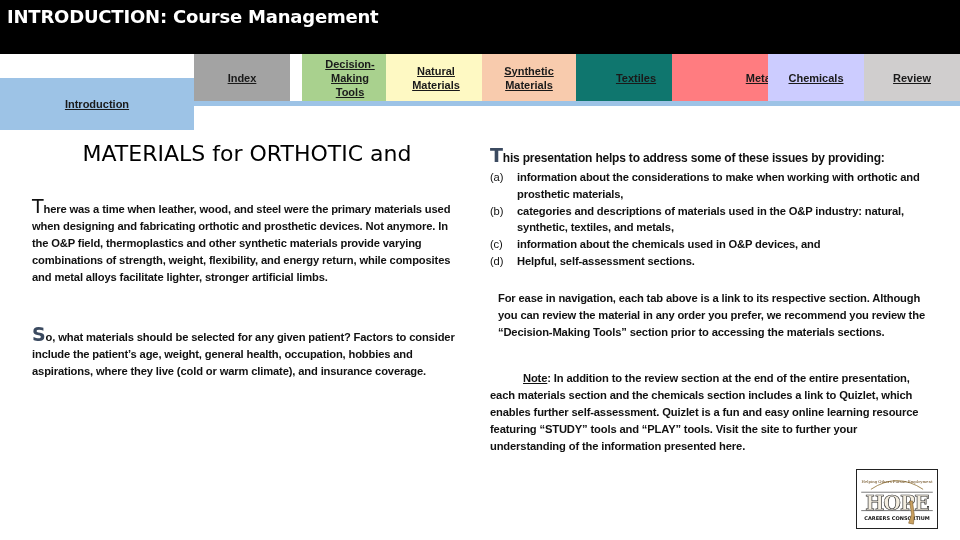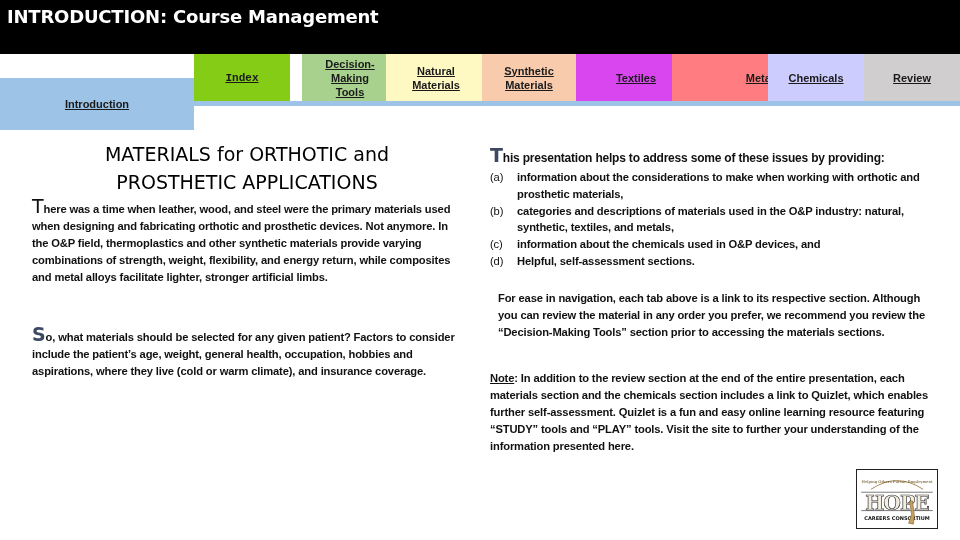--- a/index.html
+++ b/index.html
@@ -27,21 +27,21 @@
     font-family: "Liberation Sans", sans-serif; font-size: 11px; line-height: 14px;
     font-weight: bold; color: #1a1a1a; text-decoration: underline; cursor: pointer;
     padding: 0 4px;
   }
   .tab span { display: block; white-space: pre-line; }
   .tab.intro { height: 52px; }
 
   .left-col { position: absolute; left: 32px; top: 140px; width: 430px; }
   .heading {
     text-align: center; font-family: "DejaVu Sans", sans-serif;
-    font-size: 19px; line-height: 28px; font-weight: normal; color: #000;
+    font-size: 22px; line-height: 28px; font-weight: normal; color: #000;
     margin-bottom: 12px;
   }
   .para {
     font-size: 11.2px; line-height: 17px; color: #111; font-weight: bold;
     font-family: "Liberation Sans Narrow", "Liberation Sans", sans-serif;
     letter-spacing: -0.15px;
   }
   .dropcap { font-size: 19px; font-weight: normal; font-family: "DejaVu Sans", sans-serif; }
   .dropcap.blue { color: #3B4A60; font-weight: bold; }
 
@@ -49,74 +49,73 @@
   .p2 { position: absolute; left: 0; top: 186px; width: 430px; }
   .p3 { position: absolute; left: 0; top: 277px; width: 430px; }
 
   .right-col { position: absolute; left: 490px; top: 145px; width: 440px; }
   .intro-line { font-size: 12px; line-height: 20px; font-weight: bold; color: #111; letter-spacing: -0.2px; }
   .list { list-style: none; margin-top: 1px; }
   .list li { display: flex; font-size: 11.2px; line-height: 16.8px; font-weight: bold; color: #111; letter-spacing: -0.15px; }
   .list .mk { width: 27px; flex: none; font-weight: normal; }
   .r-p1 { position: absolute; left: 8px; top: 145px; width: 440px; }
   .r-p2 { position: absolute; left: 0; top: 225px; width: 440px; }
-  .note-label { text-decoration: underline; }
+  .note-label { text-decoration: underline; margin-left: 33px; }
 
   .logo {
     position: absolute; left: 856px; top: 469px; width: 82px; height: 60px;
     background: #fff; border: 1.5px solid #222;
   }
   .logo svg { width: 100%; height: 100%; display: block; }
 </style>
 </head>
 <body>
 
 <div class="title-bar">
   <h1>INTRODUCTION: Course Management</h1>
 </div>
 
 <nav class="tabs">
   <a class="tab intro" style="left: 0px; width: 194px; background: rgb(157, 195, 230); margin-top: 24px;">
       <span>Introduction</span>
     </a>
-  <a class="tab" style="left: 194px; width: 96px; background: #84cc16; font-family: Liberation Mono, monospace;">
+  <a class="tab" style="left: 194px; width: 96px; background: #a3a3a3;">
       <span>Index</span>
     </a>
   <a class="tab" style="left: 290px; width: 96px; background: rgb(169, 209, 142); margin-left: 12px;">
       <span>Decision-
 Making
 Tools</span>
     </a>
   <a class="tab" style="left: 386px; width: 100px; background: #fef9c3;">
       <span>Natural
 Materials</span>
     </a>
   <a class="tab" style="left: 482px; width: 94px; background: rgb(248, 203, 173);">
       <span>Synthetic
 Materials</span>
     </a>
-  <a class="tab" style="left: 576px; width: 96px; background: #d946ef; padding-left: 28px;">
+  <a class="tab" style="left: 576px; width: 96px; background: #0f766e; padding-left: 28px;">
       <span>Textiles</span>
     </a>
   <a class="tab" style="left: 672px; width: 112px; background: rgb(255, 124, 128); justify-content: flex-end;">
       <span>Metals</span>
     </a>
   <a class="tab" style="left: 864px; width: 96px; background: rgb(208, 206, 206);">
       <span>Review</span>
     </a>
   <a class="tab" style="left: 768px; width: 96px; background: rgb(204, 204, 255);">
       <span>Chemicals</span>
     </a>
 </nav>
 <div class="tab-strip"></div>
 
 <section class="left-col">
   <h2 class="heading">
     <div>MATERIALS for ORTHOTIC and</div>
-    <div>PROSTHETIC APPLICATIONS</div>
   </h2>
   <p class="para p1"><span class="dropcap">T</span><span>here was a time when leather, wood, and steel were the primary</span> <span>materials used when designing and fabricating orthotic and prosthetic devices. Not anymore. In the O&amp;P field, thermoplastics and other synthetic materials provide varying combinations of strength, weight, flexibility, and energy return, while composites and metal alloys facilitate lighter, stronger artificial limbs.</span></p>
   <p class="para p2"><span class="dropcap blue">S</span><span>o, what materials should be selected for any given patient? Factors to</span> <span>consider include the patient’s age, weight, general health, occupation, hobbies and aspirations, where they live (cold or warm climate), and insurance coverage.</span></p>
 </section>
 
 <section class="right-col">
   <p class="intro-line"><span class="dropcap blue">T</span><span>his presentation helps to address some of these issues by providing:</span></p>
   <ul class="list">
     <li>
         <span class="mk">(a)</span>

